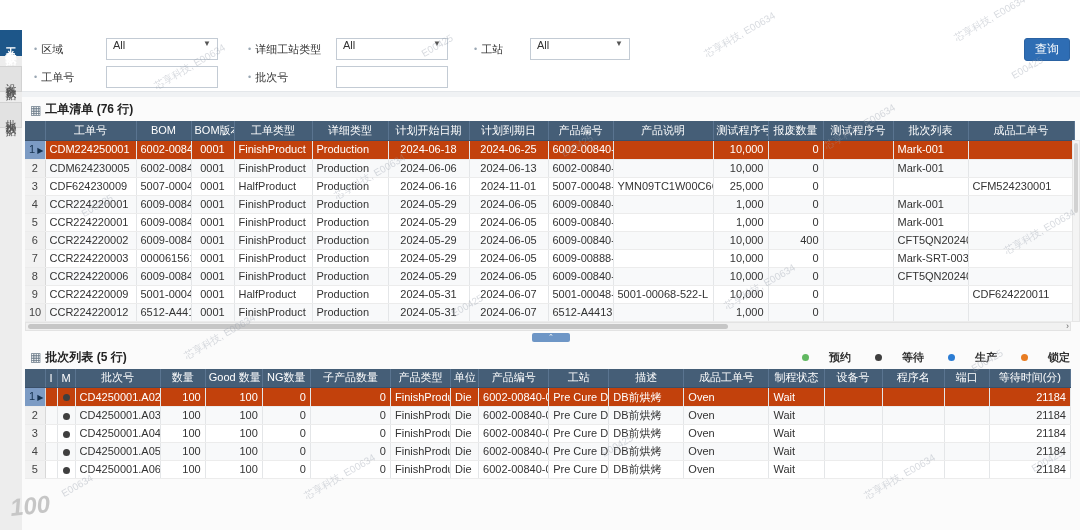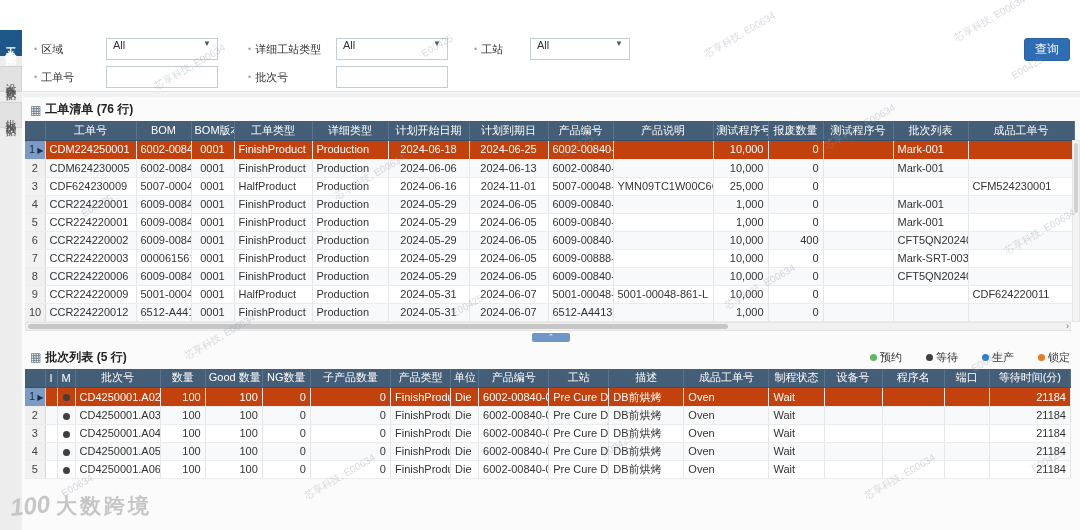--- a/index.html
+++ b/index.html
@@ -30,21 +30,21 @@
   .f-select .caret { font-size: 8px; color: #555; }
   .f-input { width: 112px; height: 22px; border: 1px solid #c3cbd4; background: #fff; font-size: 11px; padding: 0 6px; }
   .query-btn { position: absolute; right: 10px; top: 8px; width: 46px; height: 23px; background: #2e6db4; border: 1px solid #2a62a2; border-radius: 3px; color: #fff; font-size: 12px; cursor: pointer; }
 
   .panel-gap { height: 5px; background: #f0f2f4; }
 
   .sec-head { display: flex; align-items: center; padding: 4px 10px 3px 8px; }
   .sec-title { font-size: 12px; font-weight: bold; color: #222; display: inline-flex; align-items: center; gap: 4px; }
   .sec-title .grid-ic { color: #6a7a88; font-size: 12px; font-weight: normal; }
   .legend { margin-left: auto; display: flex; align-items: center; gap: 24px; }
-  .legend-item { display: inline-flex; align-items: center; gap: 3px; font-size: 11px; color: #333; font-weight: normal; }
+  .legend-item { display: inline-flex; align-items: center; gap: 20px; font-size: 11px; color: #333; font-weight: bold; }
   .legend-dot { width: 7px; height: 7px; border-radius: 50%; display: inline-block; }
 
   .tbl-wrap { position: relative; margin-left: 3px; }
   table.grid { border-collapse: collapse; table-layout: fixed; width: 1046px; background: #fff; }
   table.grid th { background: #455e77; color: #fff; font-size: 11px; font-weight: normal; height: 19px; padding: 0 3px; border-right: 1px solid #5a7490; border-bottom: 1px solid #3a506a; white-space: nowrap; overflow: hidden; text-align: center; cursor: pointer; }
   table.grid td { font-size: 11px; color: #333; height: 17px; line-height: 17px; padding: 0 4px; border-right: 1px solid #e4e6e8; border-bottom: 1px solid #ececec; white-space: nowrap; overflow: hidden; }
   table.grid td.gutter { background: #f2f2f2; border-right: 1px solid #d8d8d8; text-align: center; color: #444; }
   table.grid tr.alt td { background: #f8f9fa; }
   table.grid tr.alt td.gutter { background: #f0f0f0; }
   table.grid tr.selected td { background: #c2410c; color: #fff; }
@@ -322,21 +322,21 @@
             <tr>
               <td class="gutter">9</td>
               <td class="al">CCR224220009</td>
               <td class="al">5001-00048...</td>
               <td class="ac">0001</td>
               <td class="al">HalfProduct</td>
               <td class="al">Production</td>
               <td class="ac">2024-05-31</td>
               <td class="ac">2024-06-07</td>
               <td class="al">5001-00048-52...</td>
-              <td class="al">5001-00048-861-L</td>
+              <td class="al">5001-00068-522-L</td>
               <td class="ar">10,000</td>
               <td class="ar">0</td>
               <td class="al"></td>
               <td class="al"></td>
               <td class="al">CDF624220011</td>
             </tr>
             <tr class="alt">
               <td class="gutter">10</td>
               <td class="al">CCR224220012</td>
               <td class="al">6512-A4413...</td>
@@ -546,21 +546,20 @@
               <td class="ar">21184</td>
             </tr>
           </tbody>
         </table>
     </div>
 
   </div>
 
   <div class="footer-logo">
     <span class="logo-badge">100</span>
-    <span class="logo-text">大数跨境</span>
   </div>
 
   <div id="wm-layer">
       <span class="wm" style="left: 150px; top: 60px;">芯享科技, E00634</span>
       <span class="wm" style="left: 420px; top: 40px;">E00425</span>
       <span class="wm" style="left: 700px; top: 28px;">芯享科技, E00634</span>
       <span class="wm" style="left: 950px; top: 12px;">芯享科技, E00634</span>
       <span class="wm" style="left: 1010px; top: 62px;">E00425</span>
       <span class="wm" style="left: 80px; top: 200px;">E00425</span>
       <span class="wm" style="left: 330px; top: 170px;">芯享科技, E00634</span>

